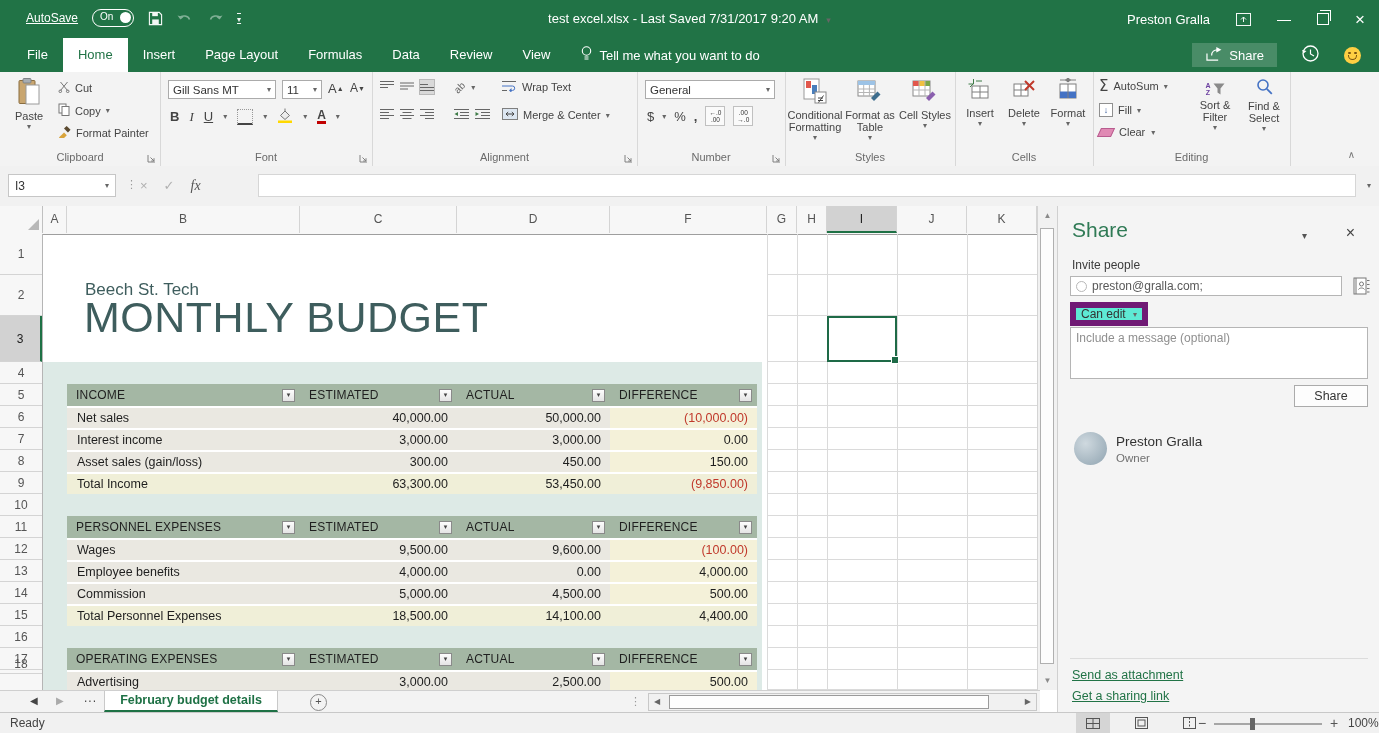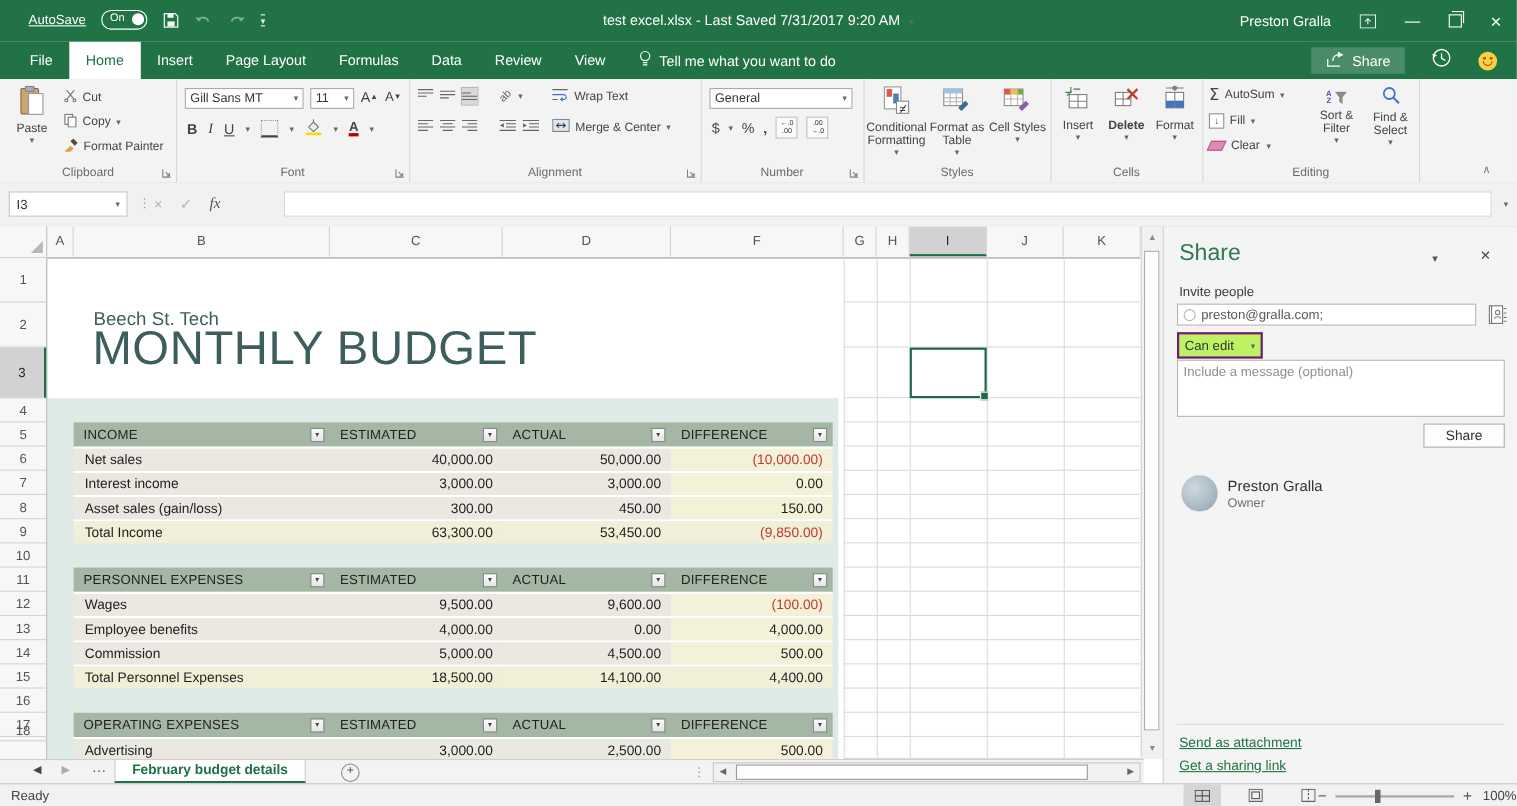--- a/index.html
+++ b/index.html
@@ -107,21 +107,21 @@
   
   #sharepane{position:absolute;left:1057px;top:206px;width:322px;height:506px;background:#f4f4f4;border-left:1px solid #d0d0d0;box-sizing:border-box;}
   #sp-title{position:absolute;left:14px;top:12px;font-size:21px;color:#2f7a55;}
   #sp-dd{position:absolute;right:72px;top:24px;font-size:10px;color:#555;}
   #sp-close{position:absolute;right:24px;top:18px;font-size:16px;color:#444;}
   #sp-invite-label{position:absolute;left:14px;top:52px;font-size:12px;color:#3b3b3b;}
   #sp-input{position:absolute;left:12px;top:70px;width:272px;height:20px;background:#fff;border:1px solid #b5b5b5;
      display:flex;align-items:center;gap:5px;padding:0 5px;box-sizing:border-box;font-size:12px;color:#595959;}
   #sp-input .circ{width:9px;height:9px;border:1px solid #b8b8b8;border-radius:50%;flex:none;}
   #sp-book{position:absolute;left:294px;top:71px;}
-  #sp-select{position:absolute;left:12px;top:96px;width:78px;height:24px;background:#bef264;border:2px solid #701a75;
+  #sp-select{position:absolute;left:12px;top:96px;width:78px;height:24px;background:#5eead4;border:6px solid #701a75;
      display:flex;align-items:center;justify-content:space-between;padding:0 5px;box-sizing:border-box;font-size:12px;color:#333;}
   #sp-msg{position:absolute;left:12px;top:121px;width:298px;height:52px;border:1px solid #b5b5b5;background:#fff;
      font-size:12px;color:#555;font-family:"Liberation Sans",sans-serif;padding:3px 5px;box-sizing:border-box;resize:none;}
   #sp-msg::placeholder{color:#8f8f8f;}
   #sp-share-btn{position:absolute;left:236px;top:179px;width:74px;height:22px;background:#fdfdfd;border:1px solid #ababab;
      font-size:12.5px;color:#333;display:flex;align-items:center;justify-content:center;box-sizing:border-box;}
   #sp-avatar{position:absolute;left:16px;top:226px;width:33px;height:33px;border-radius:50%;
      background:radial-gradient(circle at 35% 35%,#cfd9df,#8fa3b0);}
   #sp-owner{position:absolute;left:58px;top:228px;font-size:13.5px;color:#333;}
   #sp-role{position:absolute;left:58px;top:246px;font-size:11.5px;color:#707070;}
@@ -438,21 +438,21 @@
       <div class="bigbtn" style="left:4px;width:42px;">
         <span><svg width="24" height="24" viewBox="0 0 24 24">
               <path d="M8 3h6M2 9l4-4" stroke="#3f7c48" fill="none"></path>
               <path d="M5.5 1v5H.5" fill="none" stroke="#3f7c48"></path>
               <rect x="4" y="8" width="16" height="12" fill="#fff" stroke="#7f7f7f"></rect>
               <path d="M4 14h16M12 8v12" stroke="#7f7f7f"></path>
             </svg></span>
         <div class="cap">Insert</div>
         <div class="dd">▾</div>
       </div>
-      <div class="bigbtn" style="left:48px;width:42px;font-weight:bold;">
+      <div class="bigbtn" style="left:48px;width:42px;">
         <span><svg width="24" height="24" viewBox="0 0 24 24">
               <rect x="2" y="6" width="14" height="12" fill="#fff" stroke="#7f7f7f"></rect>
               <path d="M2 12h14M9 6v12" stroke="#7f7f7f"></path>
               <path d="M13 3l9 9M22 3l-9 9" stroke="#c0392b" stroke-width="2"></path>
             </svg></span>
         <div class="cap">Delete</div>
         <div class="dd">▾</div>
       </div>
       <div class="bigbtn" style="left:92px;width:42px;">
         <span><svg width="24" height="24" viewBox="0 0 24 24">

